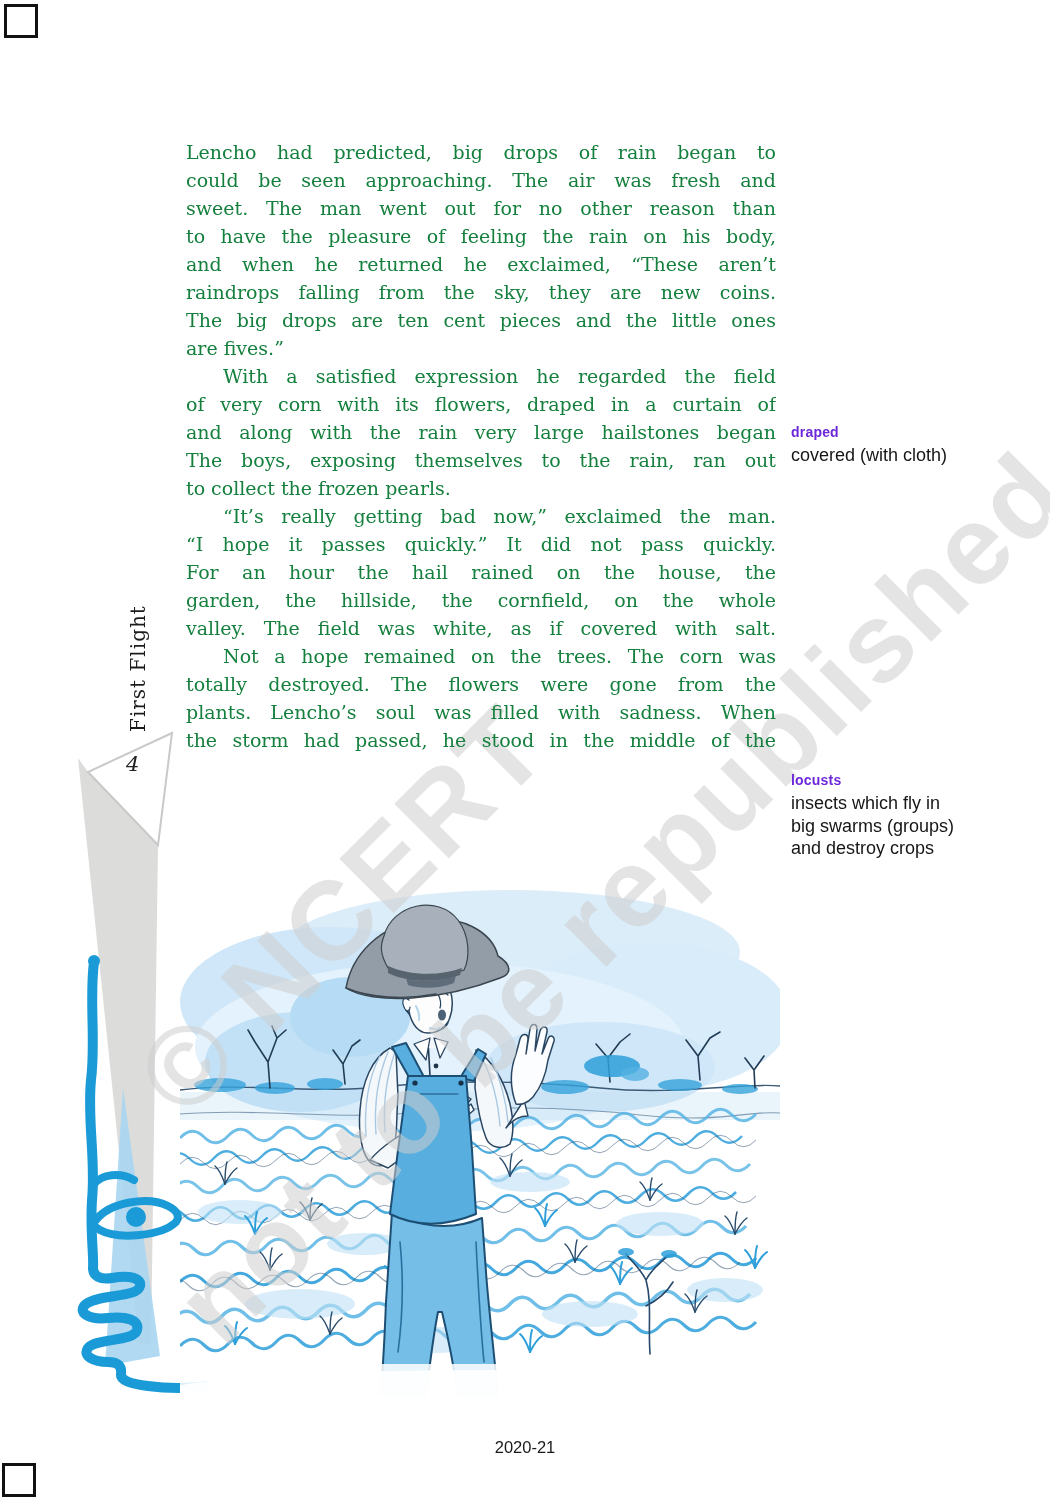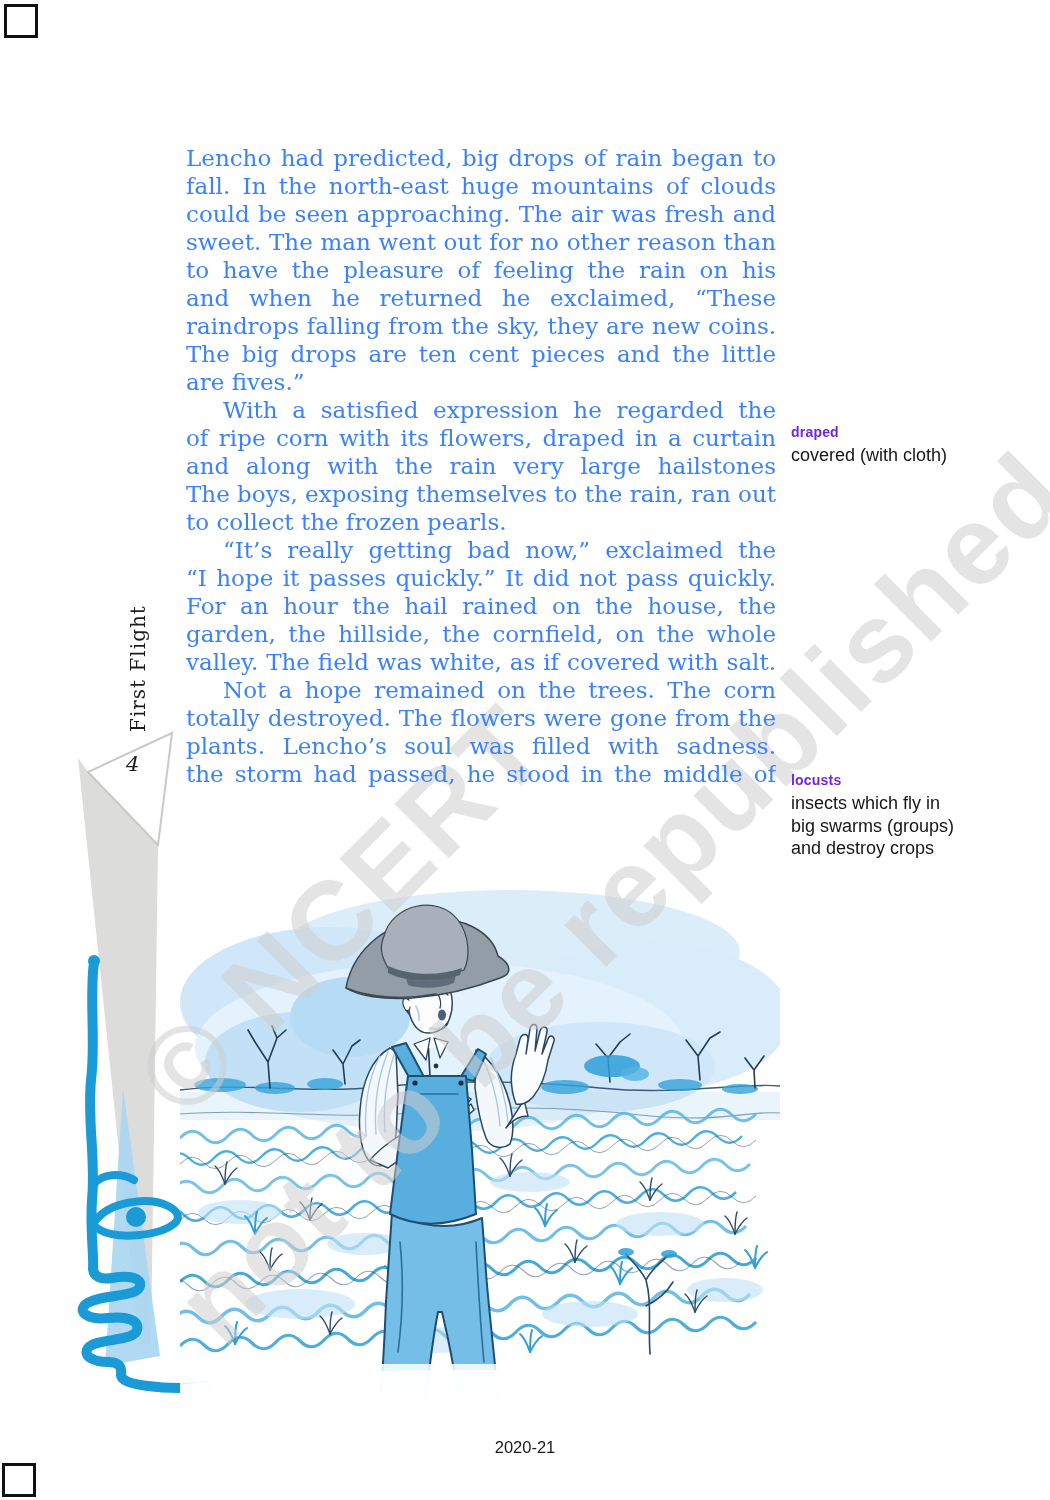--- a/index.html
+++ b/index.html
@@ -9,22 +9,22 @@
   .reg{position:absolute;width:28px;height:28px;border:3px solid #111;background:#fff;z-index:4;}
   .reg.tl{left:4px;top:4px;}
   .reg.bl{left:2px;top:1463px;}
   
   .wm{position:absolute;z-index:2;pointer-events:none;white-space:nowrap;font-weight:bold;
       font-family:"Liberation Sans",sans-serif;color:rgba(205,205,205,0.55);
       transform-origin:0 50%;transform:rotate(-45deg);letter-spacing:3px;}
   .wm1{left:158px;top:1030px;font-size:112px;}
   .wm2{left:196px;top:1258px;font-size:112px;}
   
-  .story{position:absolute;left:186px;top:144px;width:590px;z-index:3;
-         font-family:"DejaVu Serif","Liberation Serif",serif;font-size:23px;color:#3b82f6;}
+  .story{position:absolute;left:186px;top:138px;width:590px;z-index:3;
+         font-family:"DejaVu Serif","Liberation Serif",serif;font-size:19px;color:#15803d;}
   .line{height:28px;line-height:28px;text-align:justify;text-align-last:justify;overflow:hidden;}
   .line.ind{padding-left:37px;}
   .line.last{text-align-last:left;}
   
   .gnote{position:absolute;left:791px;width:200px;z-index:3;}
   .gnote.n0{top:420px;}
   .gnote.n1{top:768px;}
   .g-term{font-size:14px;font-weight:bold;color:#6d28d9;letter-spacing:.2px;line-height:24px;}
   .g-def{font-size:18px;color:#161616;line-height:22.5px;}
   
@@ -218,32 +218,31 @@
     <rect x="0" y="482" width="600" height="32" fill="#ffffff" opacity="0.85"></rect>
     <ellipse cx="300" cy="514" rx="330" ry="26" fill="#ffffff" opacity="0.9"></ellipse>
   </svg>
 
   <div class="wm wm1">© NCERT</div>
   <div class="wm wm2">not to be republished</div>
 
   <div class="story">
     <div class="para">
       <div class="line">Lencho had predicted, big drops of rain began to</div>
-      <div class="line">fall. In the north-east huge mountains of clouds</div>
       <div class="line">could be seen approaching. The air was fresh and</div>
       <div class="line">sweet. The man went out for no other reason than</div>
       <div class="line">to have the pleasure of feeling the rain on his body,</div>
       <div class="line">and when he returned he exclaimed, “These aren’t</div>
       <div class="line">raindrops falling from the sky, they are new coins.</div>
       <div class="line">The big drops are ten cent pieces and the little ones</div>
       <div class="line last">are fives.”</div>
     </div>
     <div class="para">
       <div class="line ind">With a satisfied expression he regarded the field</div>
-      <div class="line">of ripe corn with its flowers, draped in a curtain of</div>
+      <div class="line">of very corn with its flowers, draped in a curtain of</div>
       <div class="line">and along with the rain very large hailstones began</div>
       <div class="line">The boys, exposing themselves to the rain, ran out</div>
       <div class="line last">to collect the frozen pearls.</div>
     </div>
     <div class="para">
       <div class="line ind">“It’s really getting bad now,” exclaimed the man.</div>
       <div class="line">“I hope it passes quickly.” It did not pass quickly.</div>
       <div class="line">For an hour the hail rained on the house, the</div>
       <div class="line">garden, the hillside, the cornfield, on the whole</div>
       <div class="line">valley. The field was white, as if covered with salt.</div>

